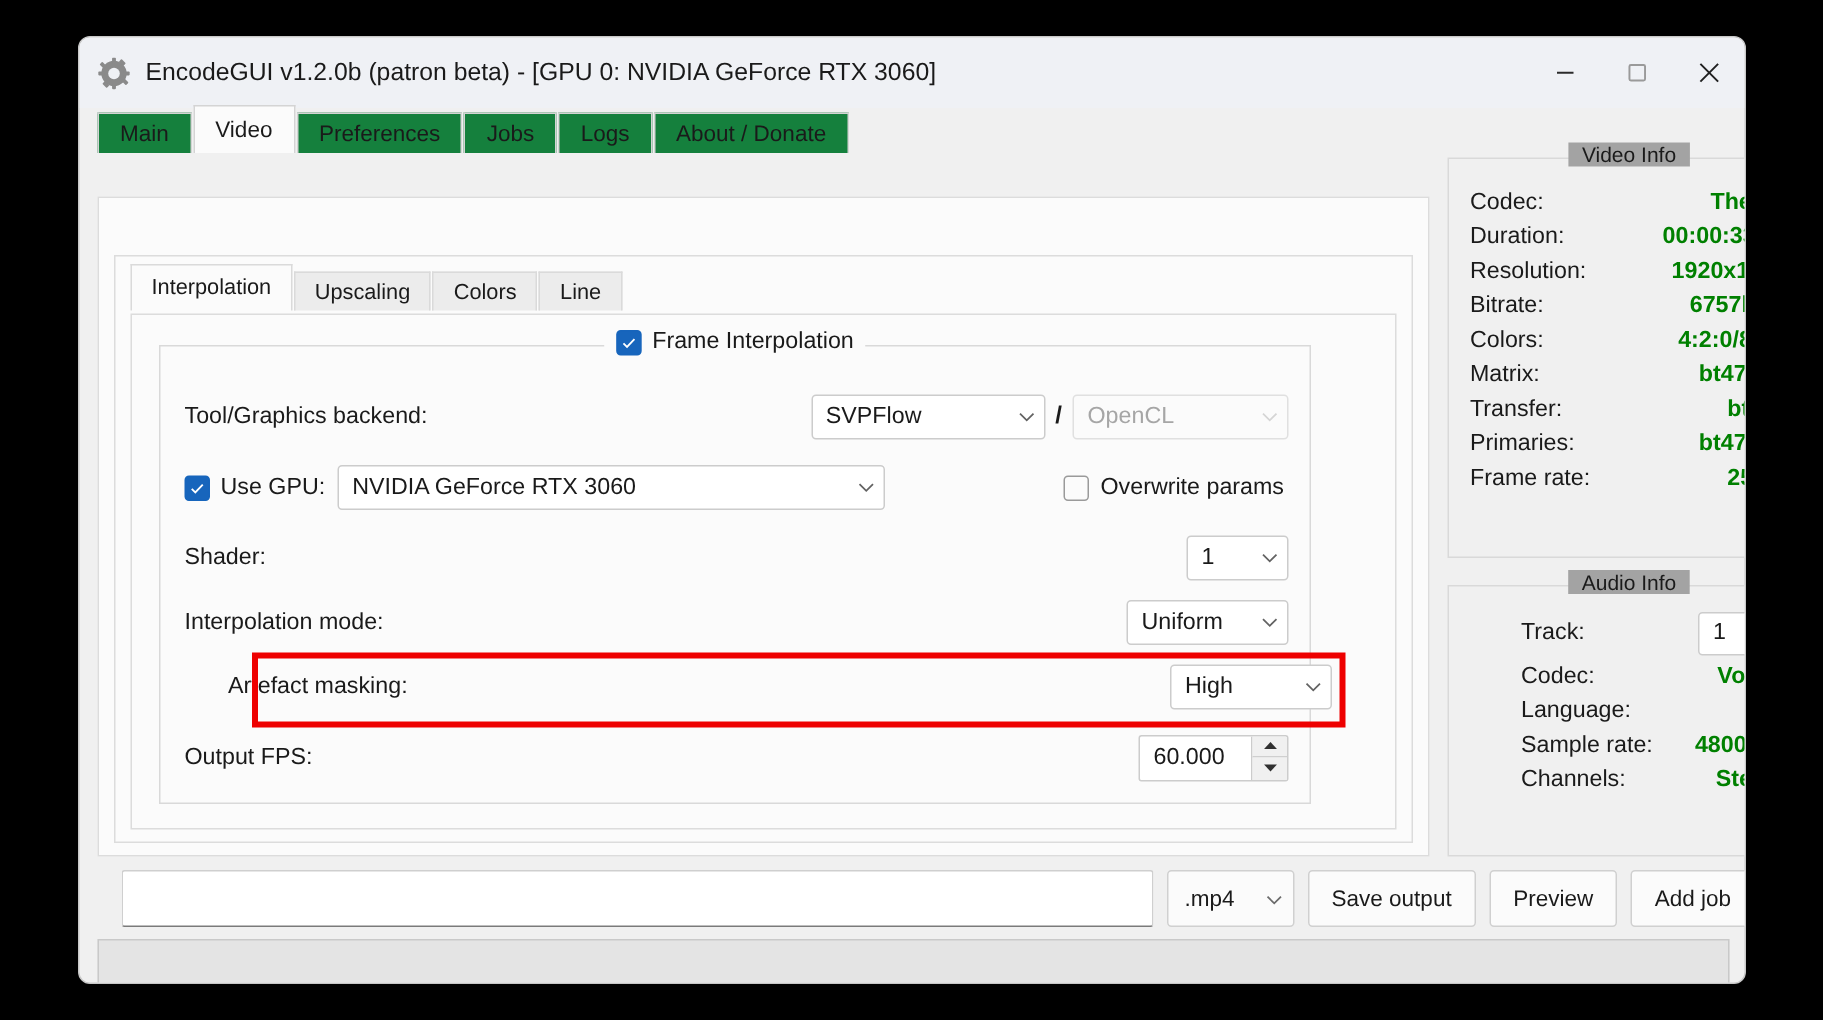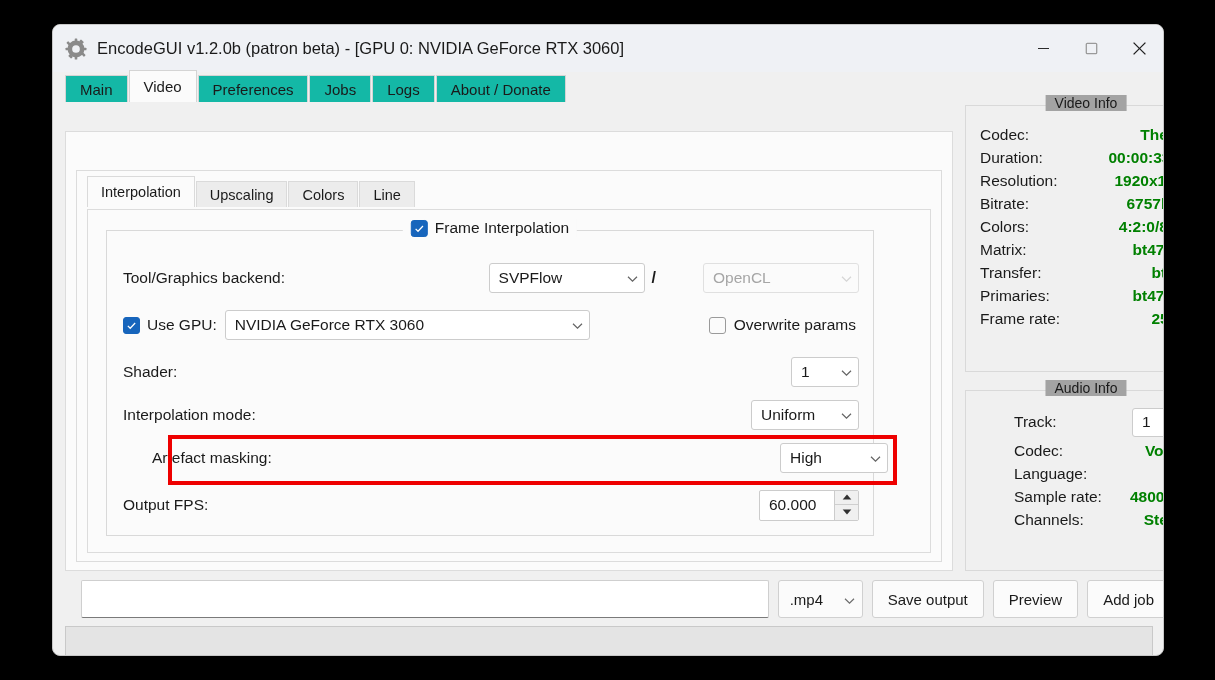--- a/index.html
+++ b/index.html
@@ -51,21 +51,21 @@
     height: 30px;
     margin: 0 0 0 12px;
     display: flex;
     align-items: flex-end;
   }
   .tab {
     height: 27px;
     padding: 0 14px;
     display: flex; align-items: center;
     font-size: 15px; color: #1a1a1a;
-    background: #14b8a6;
+    background: #15803d;
     border: 1px solid #d4d4d4;
     border-bottom: none;
     margin-right: 1px;
     white-space: nowrap;
   }
   .tab.active {
     background: #fbfbfb;
     height: 32px;
     border-color: #d4d4d4;
     position: relative;
@@ -399,21 +399,21 @@
             <span class="spacer"></span>
             <span class="combo" style="width:156px;">
               <span class="cval">SVPFlow</span>
               <span class="chev">
                 <svg width="11" height="8" viewBox="0 0 11 8">
                     <polyline points="1,1.8 5.5,6.2 10,1.8" fill="none" stroke="#303030" stroke-width="1.2"></polyline>
                   </svg>
               </span>
             </span>
             <span style="font-size:16px;font-weight:bold;color:#1a1a1a;padding:0 7px;">/</span>
-            <span class="combo disabled" style="width:156px;margin-left:40px;">
+            <span class="combo disabled" style="width:144px;">
               <span class="cval">OpenCL</span>
               <span class="chev">
                 <svg width="11" height="8" viewBox="0 0 11 8">
                     <polyline points="1,1.8 5.5,6.2 10,1.8" fill="none" stroke="#909090" stroke-width="1.2"></polyline>
                   </svg>
               </span>
             </span>
           </div>
 
           <div class="row" style="top:79px;">

